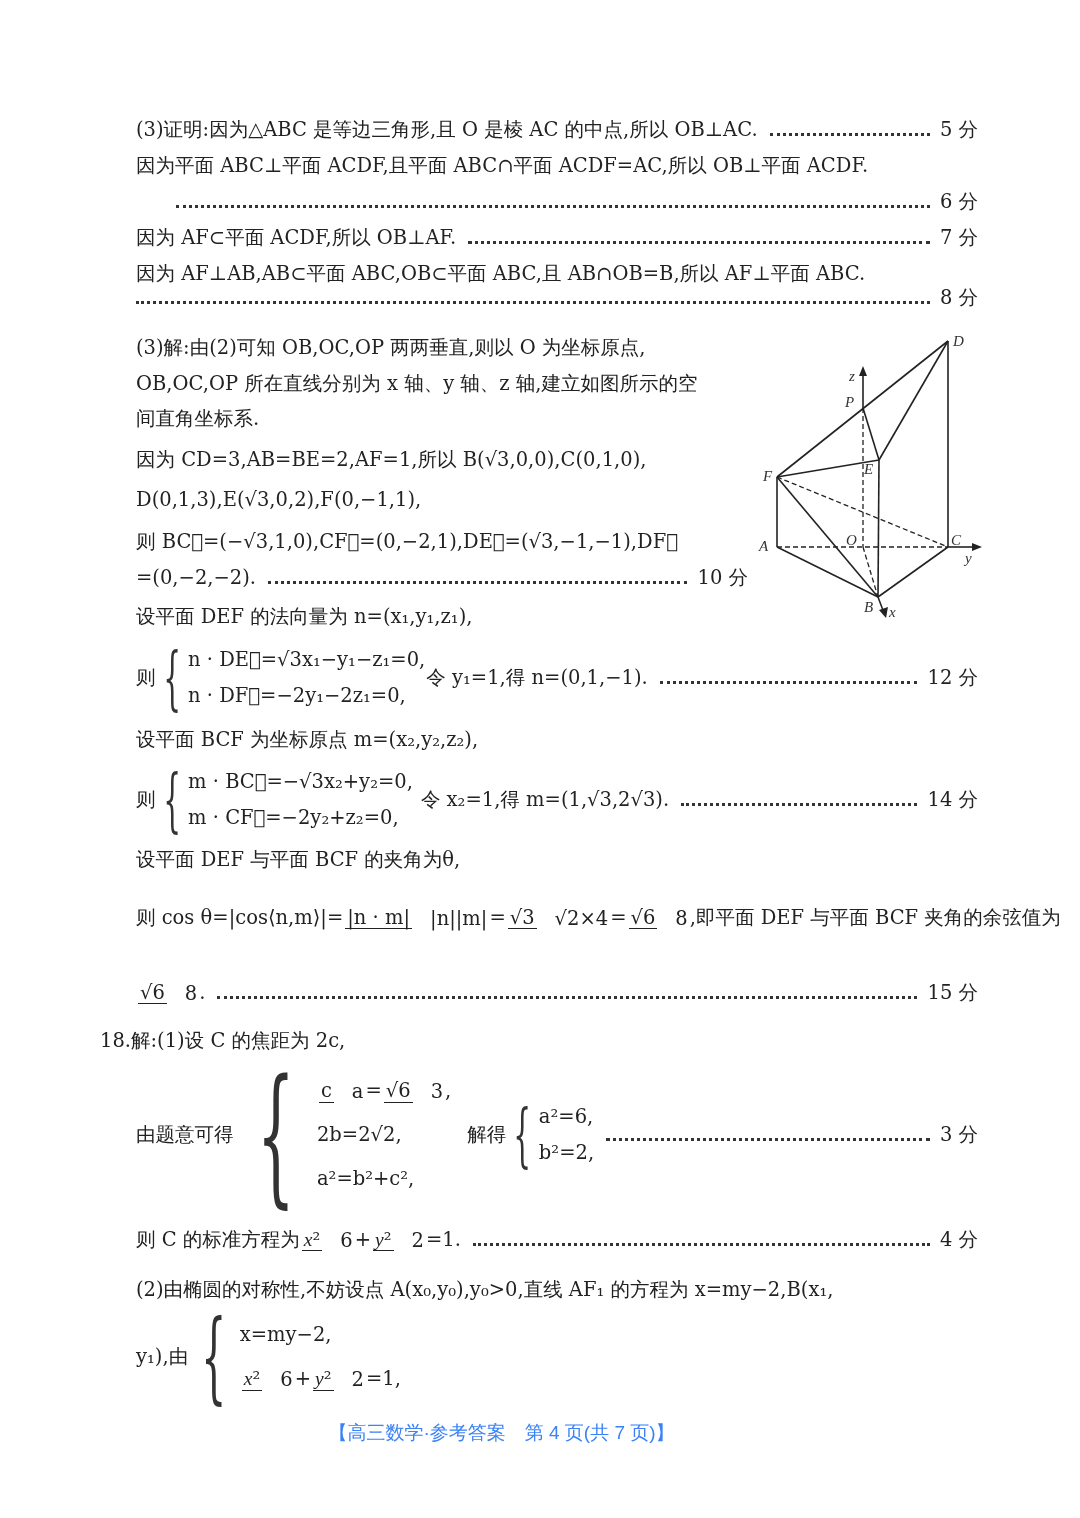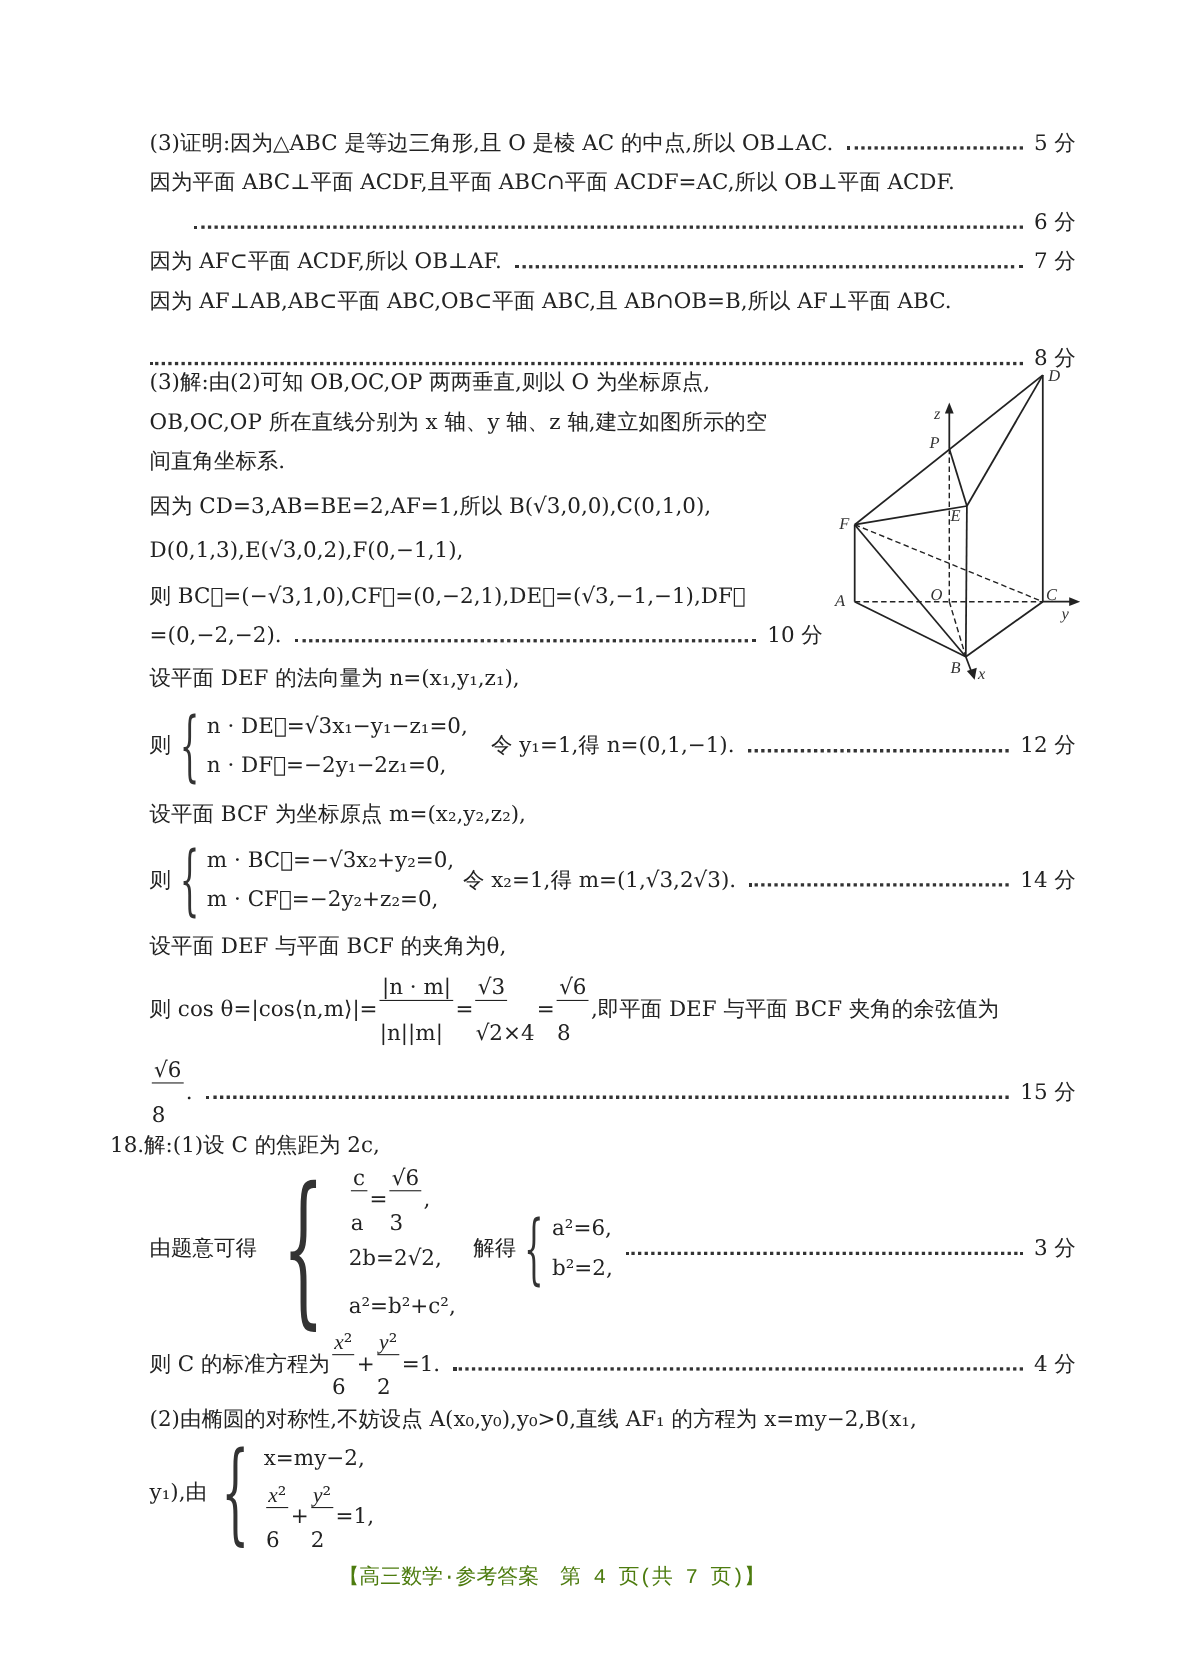--- a/index.html
+++ b/index.html
@@ -3,25 +3,25 @@
 <meta charset="utf-8">
 <style>
   html, body { margin:0; padding:0; background:#ffffff; }
   body { width:1080px; height:1518px; position:relative; overflow:hidden;
          font-family:"DejaVu Serif","Liberation Serif",serif; color:#222; }
   .line { position:absolute; left:136px; font-size:19.5px; white-space:nowrap; line-height:28px; }
   .row { position:absolute; left:136px; right:102px; display:flex; align-items:center; font-size:19.5px; line-height:28px; white-space:nowrap; }
   .dots { flex:1; border-bottom:3px dotted #333; margin:0 10px 0 12px; height:0; position:relative; top:4px; }
   .score { flex:none; }
   i.v { font-style:italic; font-family:"Liberation Serif","DejaVu Serif",serif; }
-  .frac { display:inline-flex; flex-direction:column; align-items:flex-start; vertical-align:middle; margin:0 2px; line-height:1.1;gap:18px; }
+  .frac { display:inline-flex; flex-direction:row; align-items:flex-end; vertical-align:middle; margin:0 2px; line-height:1.1;gap:18px; }
   .frac .num { border-bottom:1px solid #222; padding:0 2px; }
   .brace { display:inline-block; vertical-align:middle; font-size:70px; line-height:1; transform:scaleX(0.4); margin:0 -6px; color:#333; }
   .sys { display:inline-flex; flex-direction:column; vertical-align:middle; line-height:36px; }
-  .footer { position:absolute; top:1420px; left:0; width:1003px; text-align:center; font-size:19px; font-family:Liberation Mono, monospace; color:#4d7c0f; }
+  .footer { position:absolute; top:1420px; left:0; width:1003px; text-align:center; font-size:19px; font-family:Liberation Sans, sans-serif; color:#3b82f6; }
   svg.diagram { position:absolute; left:750px; top:325px; }
 </style>
 </head>
 <body>
 
 <div class="row" style="top:116px">
   <span>(3)证明:因为△ABC 是等边三角形,且 O 是棱 AC 的中点,所以 OB⊥AC.</span>
   <span class="dots"></span>
   <span class="score">5 分</span>
 </div>
@@ -29,21 +29,21 @@
 <div class="row" style="top:188px">
   <span class="dots" style="margin-left:40px"></span>
   <span class="score">6 分</span>
 </div>
 <div class="row" style="top:224px">
   <span>因为 AF⊂平面 ACDF,所以 OB⊥AF.</span>
   <span class="dots"></span>
   <span class="score">7 分</span>
 </div>
 <div class="line" style="top:260px">因为 AF⊥AB,AB⊂平面 ABC,OB⊂平面 ABC,且 AB∩OB=B,所以 AF⊥平面 ABC.</div>
-<div class="row" style="top:312px">
+<div class="row" style="top:284px">
   <span class="dots" style="margin-left:0"></span>
   <span class="score">8 分</span>
 </div>
 
 <div class="line" style="top:334px">(3)解:由(2)可知 OB,OC,OP 两两垂直,则以 O 为坐标原点,</div>
 <div class="line" style="top:370px">OB,OC,OP 所在直线分别为 x 轴、y 轴、z 轴,建立如图所示的空</div>
 <div class="line" style="top:405px">间直角坐标系.</div>
 <div class="line" style="top:446px">因为 CD=3,AB=BE=2,AF=1,所以 B(√3,0,0),C(0,1,0),</div>
 <div class="line" style="top:486px">D(0,1,3),E(√3,0,2),F(0,−1,1),</div>
 <div class="line" style="top:528px">则 BC⃗=(−√3,1,0),CF⃗=(0,−2,1),DE⃗=(√3,−1,−1),DF⃗</div>
@@ -98,21 +98,21 @@
 
 <div class="line" style="top:603px">设平面 DEF 的法向量为 n=(x₁,y₁,z₁),</div>
 
 <div class="row" style="top:648px; height:60px">
   <span>则</span>
   <span class="brace">{</span>
   <span class="sys">
     <span>n · DE⃗=√3x₁−y₁−z₁=0,</span>
     <span>n · DF⃗=−2y₁−2z₁=0,</span>
   </span>
-  <span style="margin-left:21px">令 y₁=1,得 n=(0,1,−1).</span>
+  <span style="margin-left:1px">令 y₁=1,得 n=(0,1,−1).</span>
   <span class="dots"></span>
   <span class="score">12 分</span>
 </div>
 
 <div class="line" style="top:726px">设平面 BCF 为坐标原点 m=(x₂,y₂,z₂),</div>
 
 <div class="row" style="top:770px; height:60px">
   <span>则</span>
   <span class="brace">{</span>
   <span class="sys">

